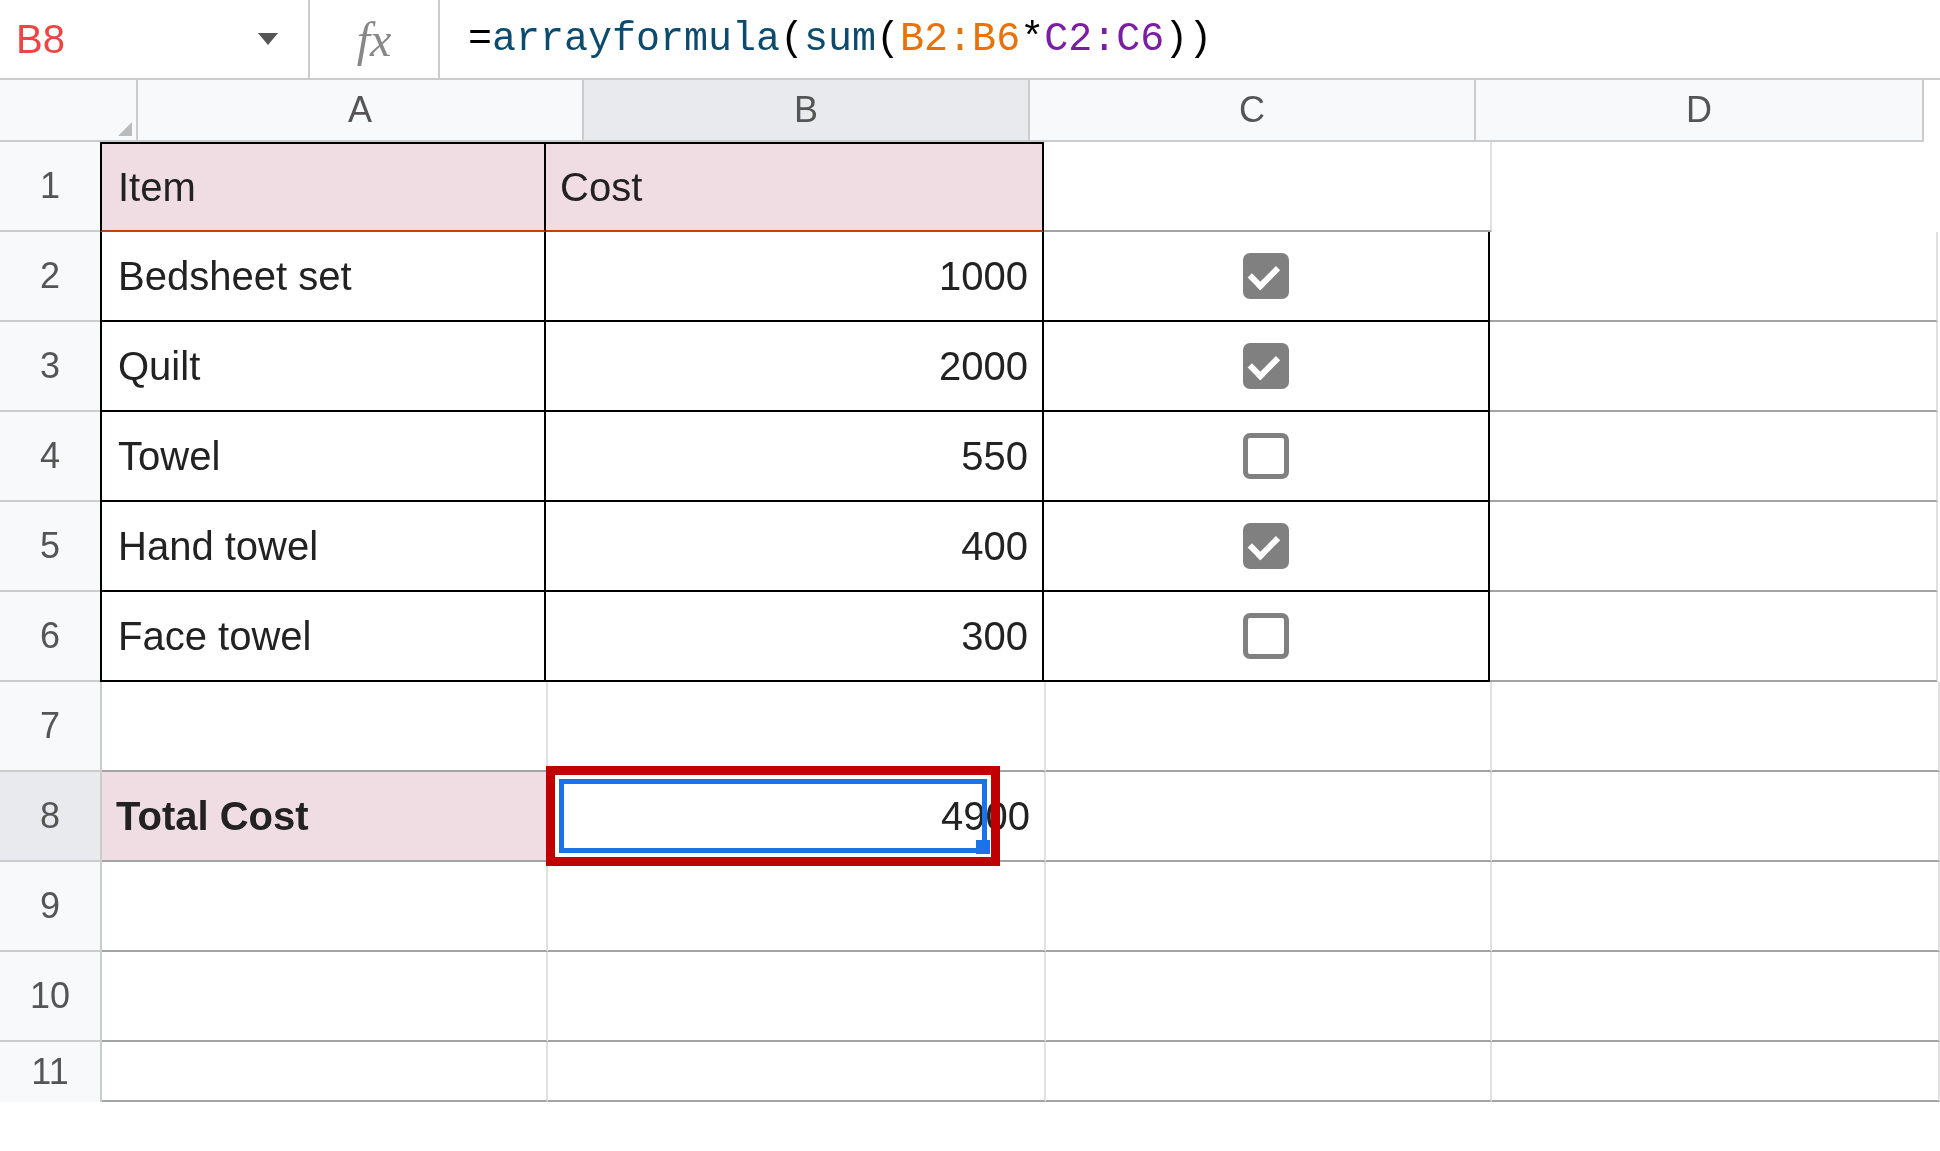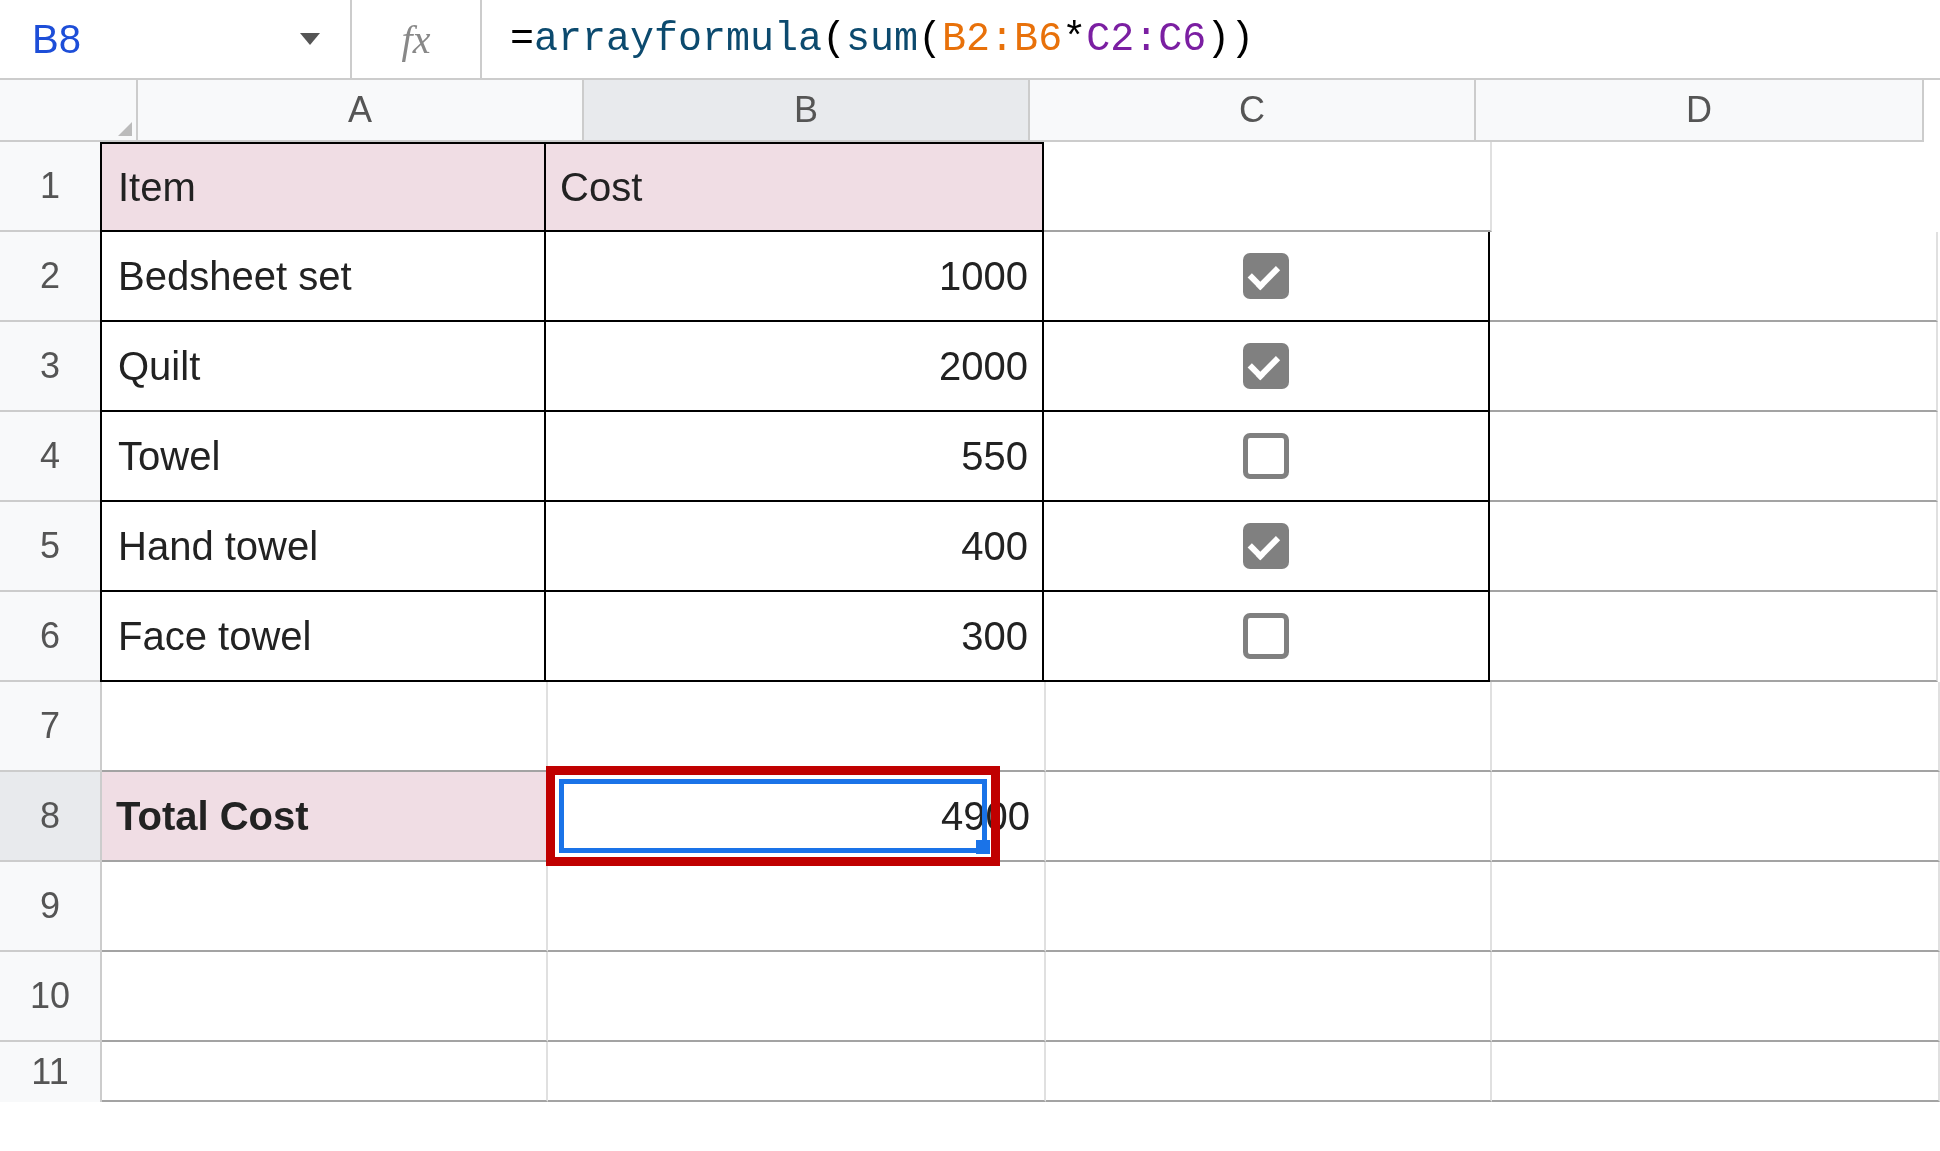--- a/index.html
+++ b/index.html
@@ -17,27 +17,27 @@
     
     
     .formula-bar {
       display: flex;
       align-items: center;
       height: 80px;
       border-bottom: 2px solid #ccc;
       background: #fff;
     }
     .cell-ref-box {
-      width: 352px;
+      width: 310px;
       height: 100%;
       display: flex;
       align-items: center;
-      padding-left: 32px;
+      padding-left: 16px;
       font-size: 40px;
-      color: #1d4ed8;
+      color: #ef4444;
       border-right: 2px solid #ccc;
       position: relative;
     }
     .dropdown-arrow {
       position: absolute;
       right: 30px;
       width: 0;
       height: 0;
       border-left: 10px solid transparent;
       border-right: 10px solid transparent;
@@ -45,21 +45,21 @@
     }
     .fx-box {
       width: 130px;
       height: 100%;
       display: flex;
       align-items: center;
       justify-content: center;
       border-right: 2px solid #ccc;
     }
     .fx-icon {
-      font-size: 40px;
+      font-size: 48px;
       font-style: italic;
       color: #888;
       font-family: serif;
     }
     .formula-input {
       flex: 1;
       height: 100%;
       display: flex;
       align-items: center;
       padding-left: 28px;
@@ -177,21 +177,21 @@
     .cell.c-C { width: 446px; }
     .cell.c-D { width: 448px; }
     
     .cell.num { justify-content: flex-end; }
     .cell.center { justify-content: center; }
     
     
     .data-header {
       background: #f0dde4;
       border-top: 2px solid #000;
-      border-bottom: 2px solid #000000;
+      border-bottom: 2px solid #c2410c;
     }
     .data-cell {
       border-bottom: 2px solid #000;
     }
     .data-left-border {
       border-left: 2px solid #000;
       margin-left: -2px;
       padding-left: 16px;
     }
     .data-right-border {

